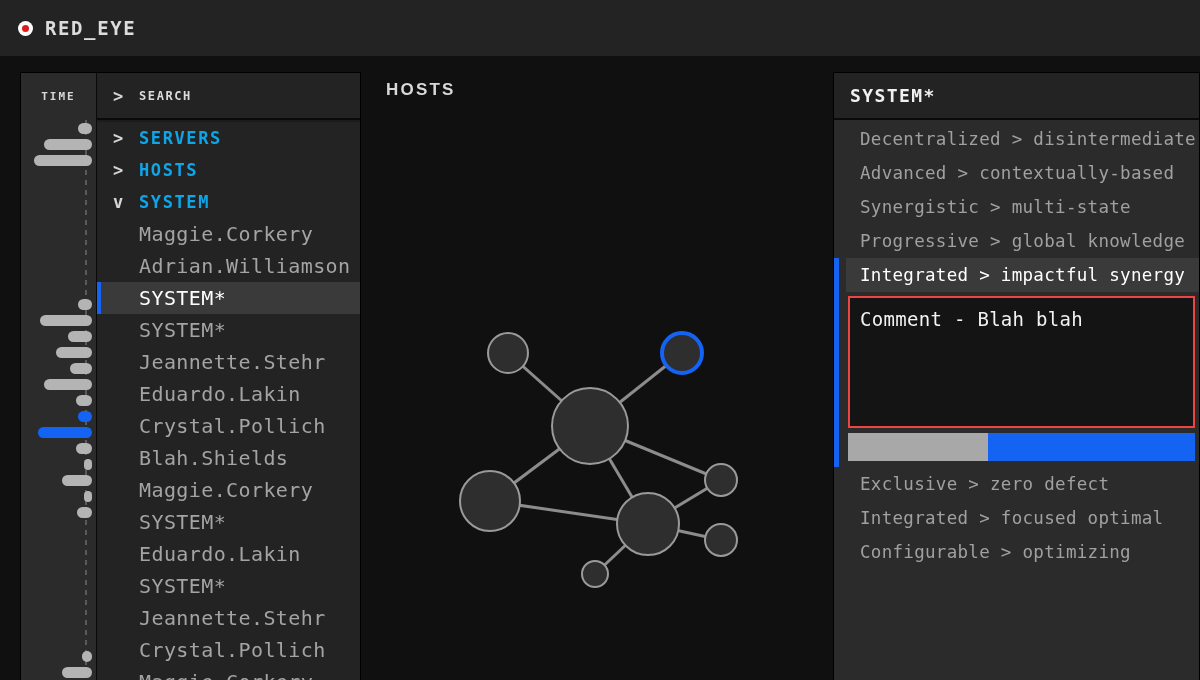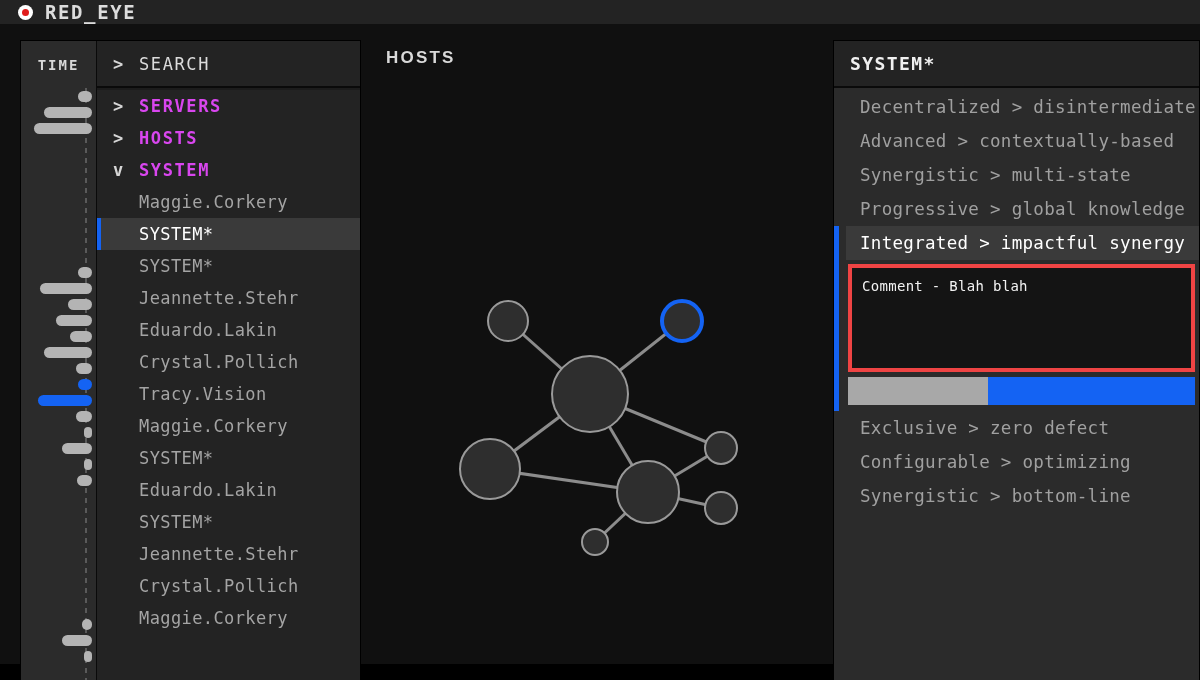--- a/index.html
+++ b/index.html
@@ -7,21 +7,21 @@
   html, body {
     width: 1200px;
     height: 680px;
     overflow: hidden;
     background: #000000;
     font-family: "DejaVu Sans Mono", monospace;
   }
 
   
   #titlebar {
-    height: 24px;
+    height: 56px;
     background: #232323;
     display: flex;
     align-items: center;
     padding-left: 18px;
     gap: 12px;
   }
   #rec-dot {
     width: 15px; height: 15px;
     border-radius: 50%;
     background: #ffffff;
@@ -69,21 +69,21 @@
     background: #2b2b2b;
     position: relative;
     overflow: hidden;
   }
   #time-header {
     height: 47px;
     display: flex;
     align-items: center;
     justify-content: center;
     color: #d8d8d8;
-    font-size: 14px;
+    font-size: 11px;
     letter-spacing: 2px;
     font-weight: bold;
   }
   #time-track {
     position: absolute;
     top: 47px; left: 0; right: 0; bottom: 0;
     overflow: hidden;
   }
   .tl-row {
     position: relative;
@@ -126,48 +126,48 @@
   }
   .caret {
     color: #d6d6d6;
     font-size: 17px;
     font-weight: bold;
     width: 12px;
     flex: none;
   }
   #search-label {
     color: #dcdcdc;
-    font-size: 17px;
+    font-size: 12px;
     letter-spacing: 1.6px;
-    font-weight: normal;
+    font-weight: bold;
   }
   #tree-list {
     position: absolute;
     top: 49px; left: 0; right: 0; bottom: 0;
     overflow: hidden;
     background: #232323;
   }
   .tree-item {
     height: 32px;
     display: flex;
     align-items: center;
     gap: 14px;
     padding-left: 16px;
     white-space: nowrap;
     position: relative;
   }
   .tree-item .glabel {
-    color: #d946ef;
+    color: #0ea5e9;
     font-size: 17px;
     letter-spacing: 1.6px;
     font-weight: bold;
   }
   .tree-item .leaflabel {
     color: #a4a4a4;
-    font-size: 17px;
+    font-size: 20px;
     letter-spacing: 0.4px;
     padding-left: 26px;
   }
   .tree-item.selected {
     background: #3a3a3a;
   }
   .tree-item.selected .leaflabel { color: #ffffff; }
   .tree-item.selected::before {
     content: "";
     position: absolute;
@@ -247,26 +247,26 @@
     left: 0; top: 0; bottom: 0;
     width: 5px;
     background: #1463f3;
     z-index: 2;
   }
   #comment-wrap {
     padding: 4px 4px 6px 14px;
     background: #2b2b2b;
   }
   #comment-box {
-    height: 108px;
-    border: 4px solid #ef4444;
+    height: 132px;
+    border: 2px solid #ef4444;
     background: #141414;
     padding: 10px 10px;
     color: #f2f2f2;
-    font-size: 14px;
+    font-size: 19px;
     letter-spacing: 0.3px;
     overflow: hidden;
     white-space: nowrap;
   }
   #comment-actions {
     display: flex;
     height: 28px;
     margin-top: 5px;
   }
   #btn-cancel {
@@ -391,37 +391,40 @@
             <span class="caret">&gt;</span>
             <span class="glabel">HOSTS</span>
           </div>
           <div class="tree-item">
             <span class="caret">v</span>
             <span class="glabel">SYSTEM</span>
           </div>
           <div class="tree-item">
             <span class="leaflabel">Maggie.Corkery</span>
           </div>
+          <div class="tree-item">
+            <span class="leaflabel">Adrian.Williamson</span>
+          </div>
           <div class="tree-item selected">
             <span class="leaflabel">SYSTEM*</span>
           </div>
           <div class="tree-item">
             <span class="leaflabel">SYSTEM*</span>
           </div>
           <div class="tree-item">
             <span class="leaflabel">Jeannette.Stehr</span>
           </div>
           <div class="tree-item">
             <span class="leaflabel">Eduardo.Lakin</span>
           </div>
           <div class="tree-item">
             <span class="leaflabel">Crystal.Pollich</span>
           </div>
           <div class="tree-item">
-            <span class="leaflabel">Tracy.Vision</span>
+            <span class="leaflabel">Blah.Shields</span>
           </div>
           <div class="tree-item">
             <span class="leaflabel">Maggie.Corkery</span>
           </div>
           <div class="tree-item">
             <span class="leaflabel">SYSTEM*</span>
           </div>
           <div class="tree-item">
             <span class="leaflabel">Eduardo.Lakin</span>
           </div>
@@ -478,18 +481,18 @@
           <div class="event-row selected">Integrated &gt; impactful synergy</div>
           <div id="comment-wrap">
             <div id="comment-box">Comment - Blah blah</div>
             <div id="comment-actions">
               <button id="btn-cancel"></button>
               <button id="btn-submit"></button>
             </div>
           </div>
         </div>
         <div class="event-row">Exclusive &gt; zero defect</div>
+        <div class="event-row">Integrated &gt; focused optimal</div>
         <div class="event-row">Configurable &gt; optimizing</div>
-        <div class="event-row">Synergistic &gt; bottom-line</div>
       </div>
   </div>
 
 </div>
 
 </body></html>

